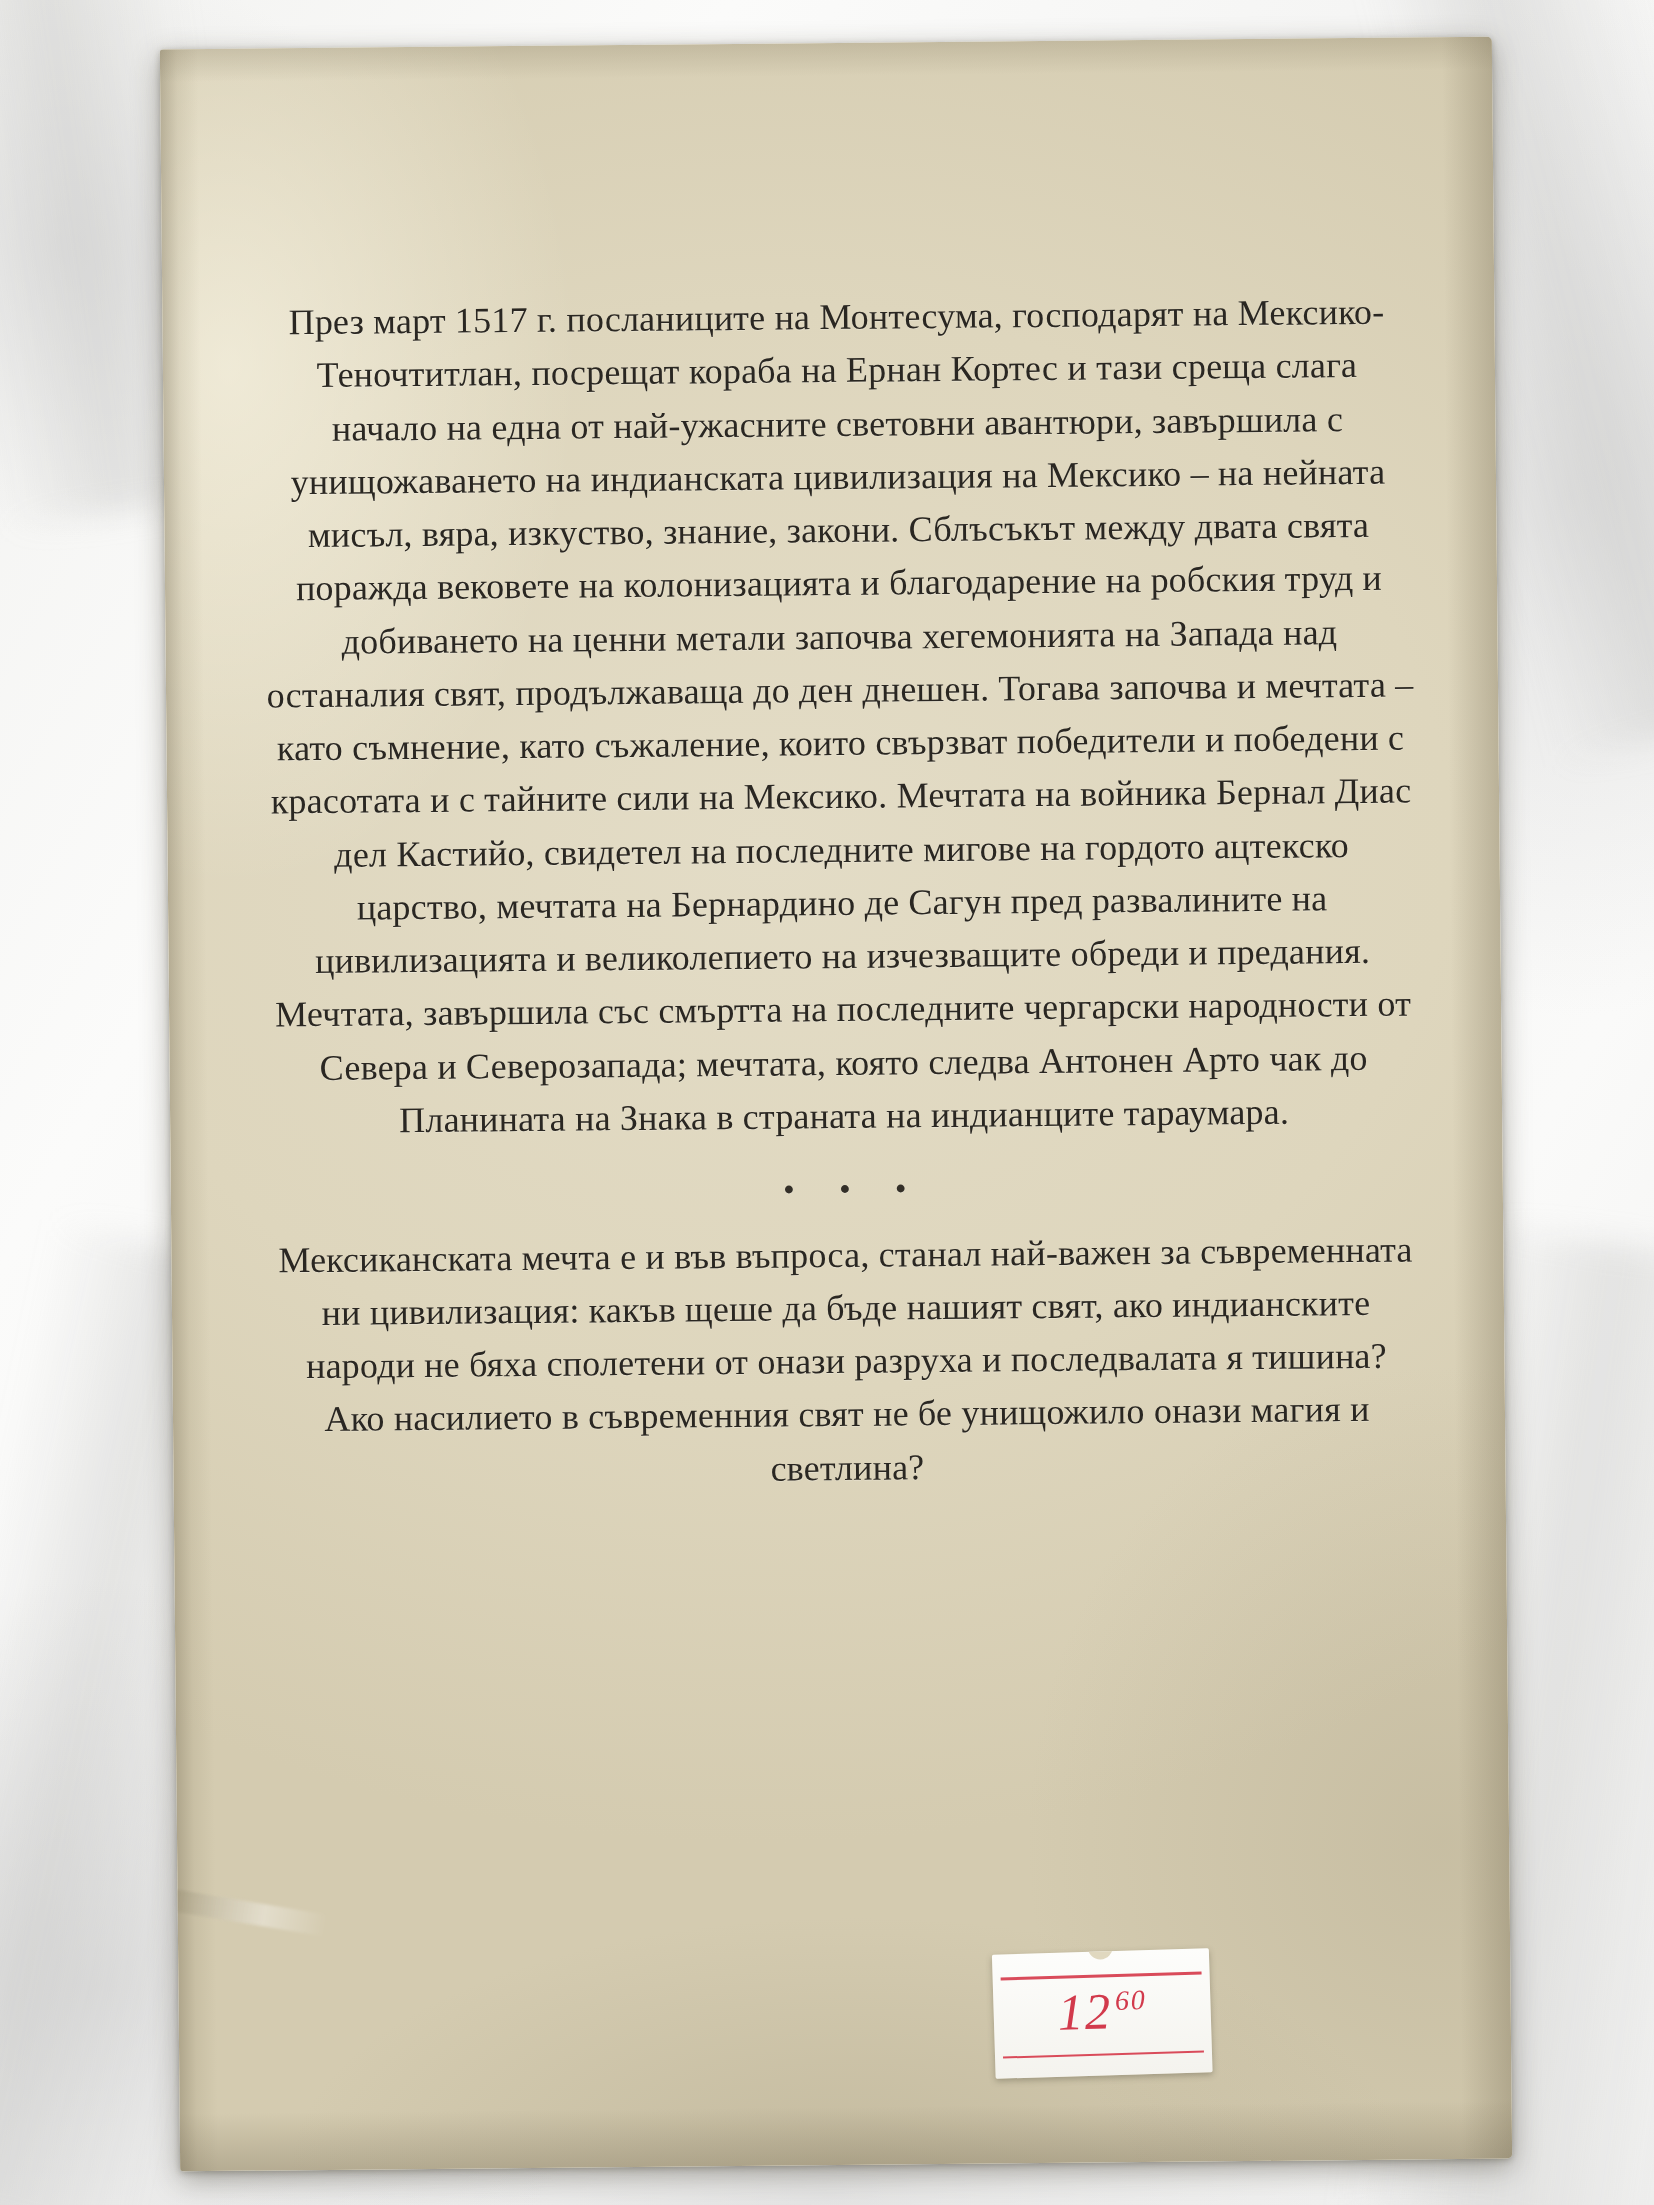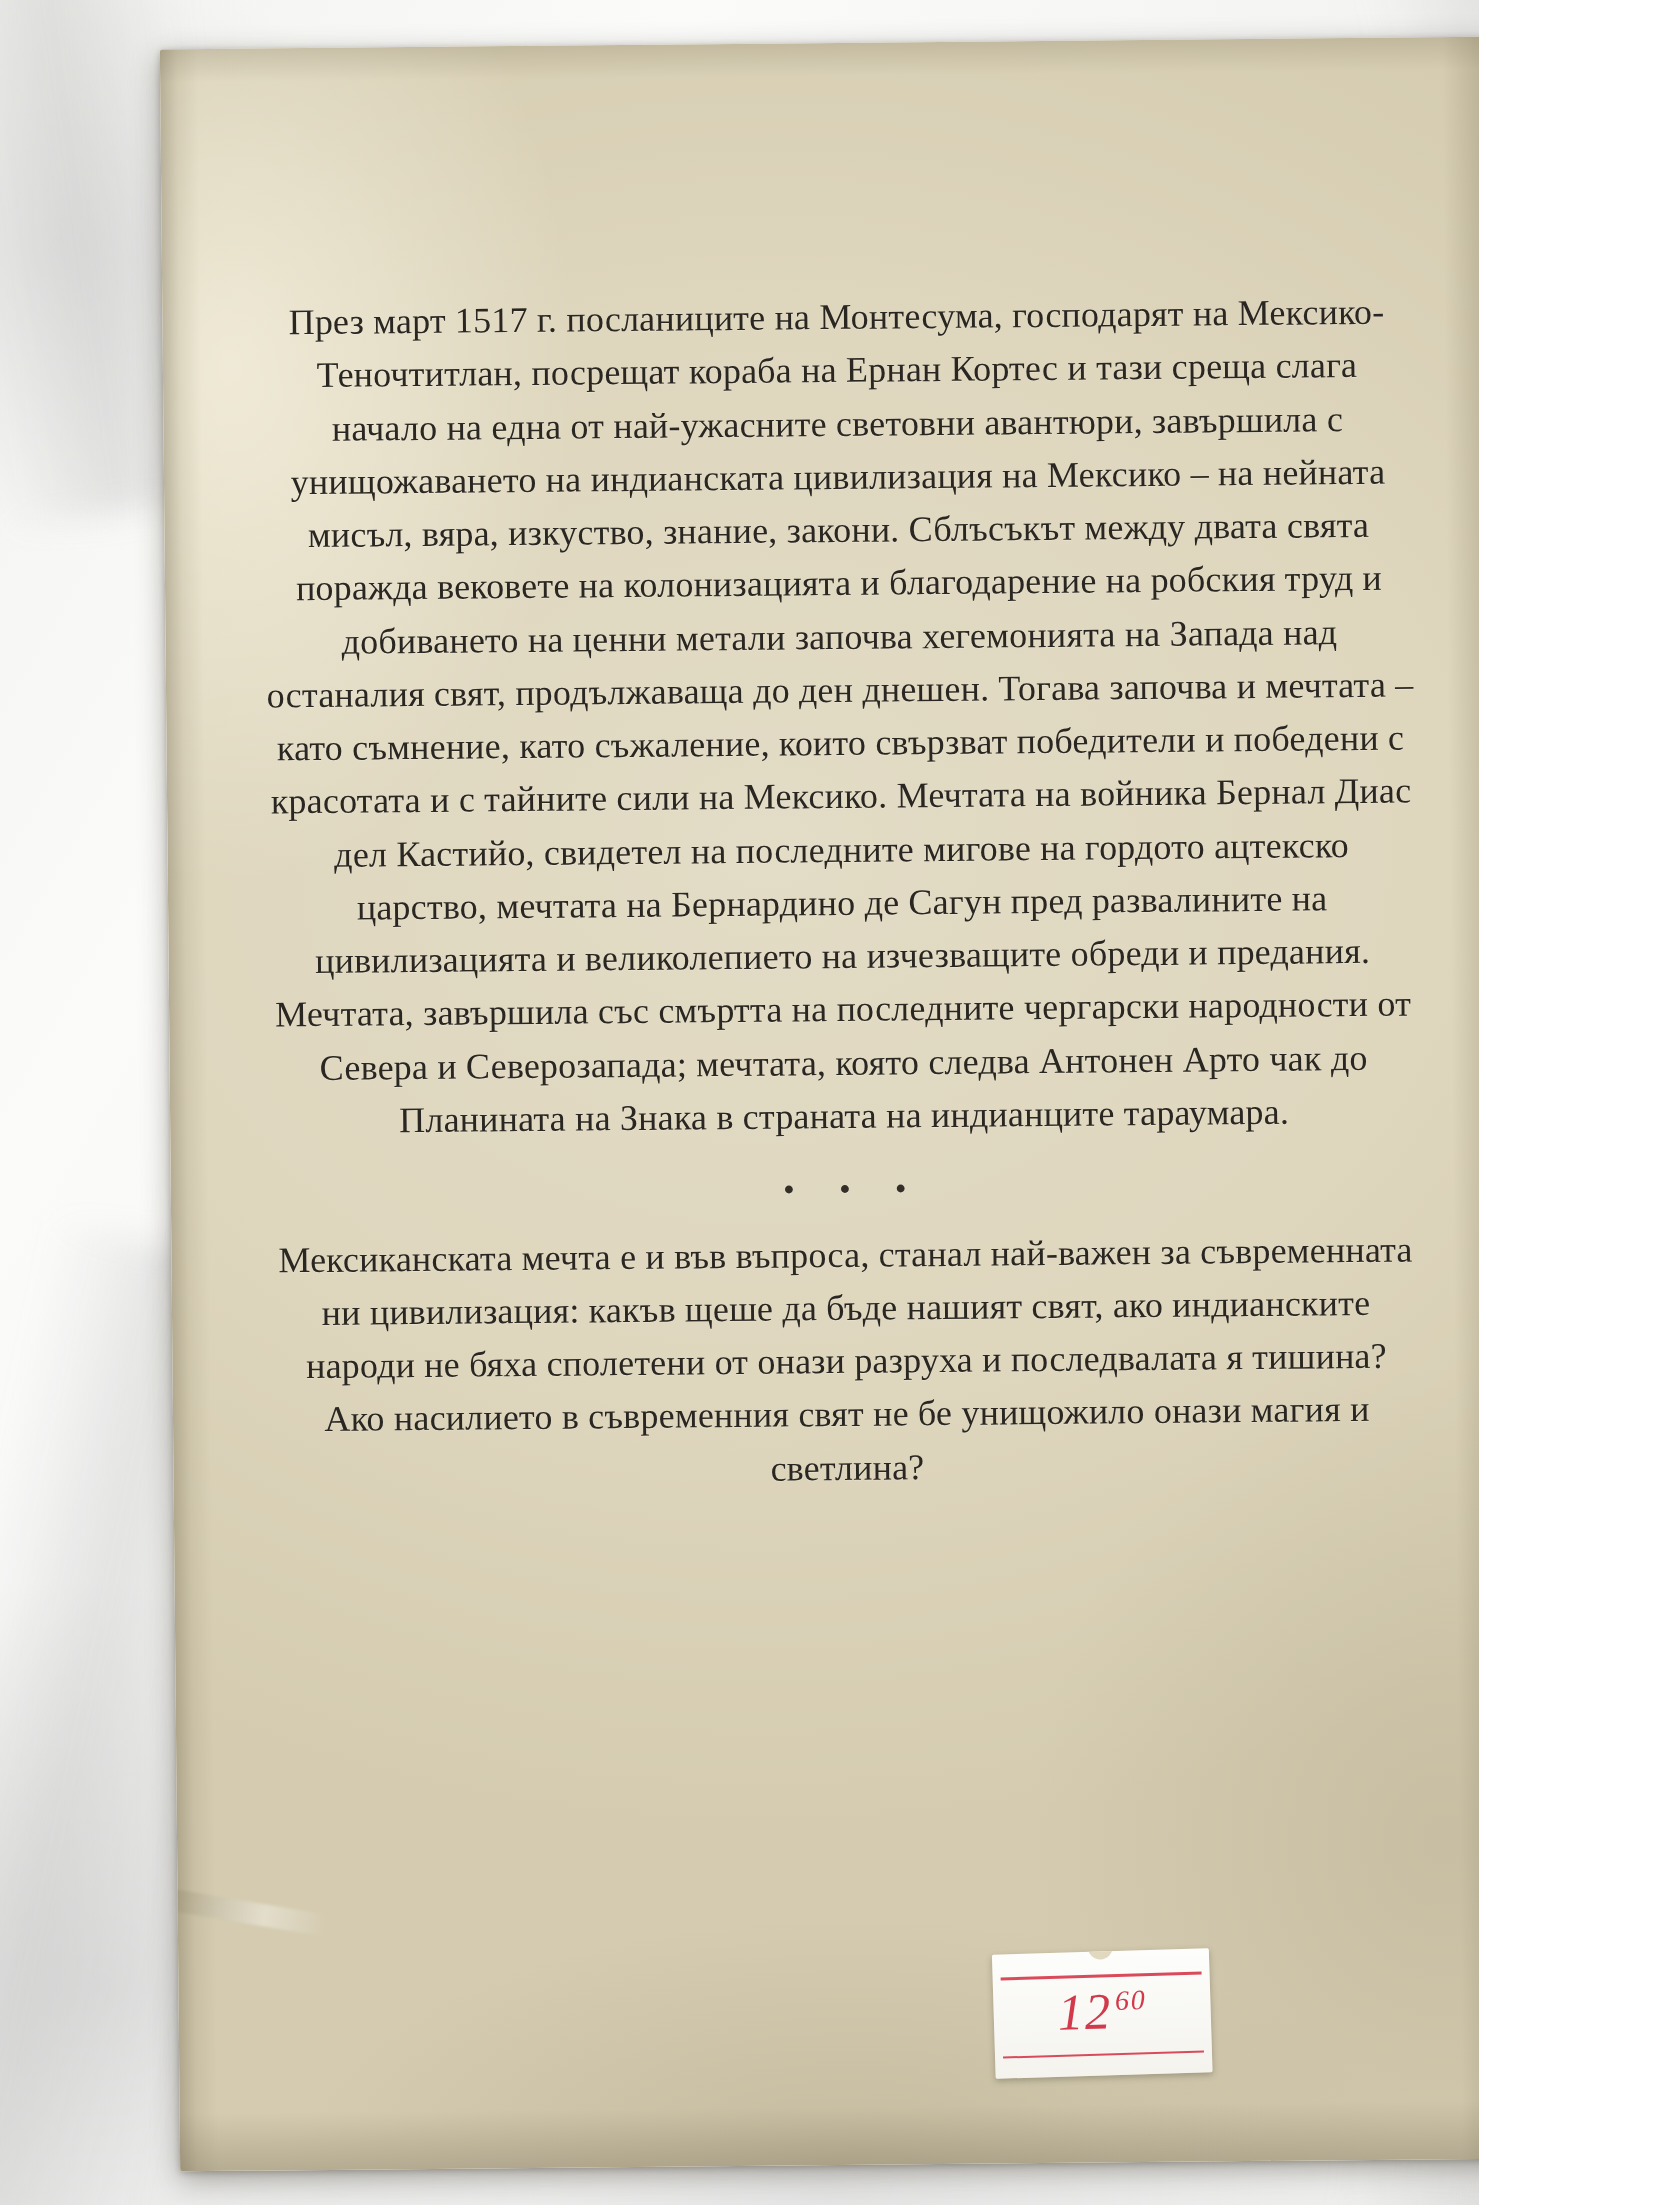--- a/index.html
+++ b/index.html
@@ -10,21 +10,21 @@
   body {
     width: 1654px;
     height: 2205px;
     overflow: hidden;
     font-family: "Liberation Serif", serif;
   }
 
   
   #photo {
     position: relative;
-    width: 1479px;
+    width: 1654px;
     height: 2205px;
     background:
       radial-gradient(ellipse 744px 579px at 99px 1985px, rgba(205,205,205,0.55), rgba(255,255,255,0) 70%),
       radial-gradient(ellipse 579px 744px at 1572px 496px, rgba(208,208,208,0.5), rgba(255,255,255,0) 70%),
       radial-gradient(ellipse 496px 414px at 66px 248px, rgba(214,214,214,0.5), rgba(255,255,255,0) 70%),
       radial-gradient(ellipse 910px 496px at 827px 2192px, rgba(200,200,200,0.45), rgba(255,255,255,0) 72%),
       linear-gradient(120deg, #f2f2f0 0%, #fbfbfa 25%, #f4f4f3 50%, #fafaf9 75%, #efefee 100%);
     overflow: hidden;
   }
   

